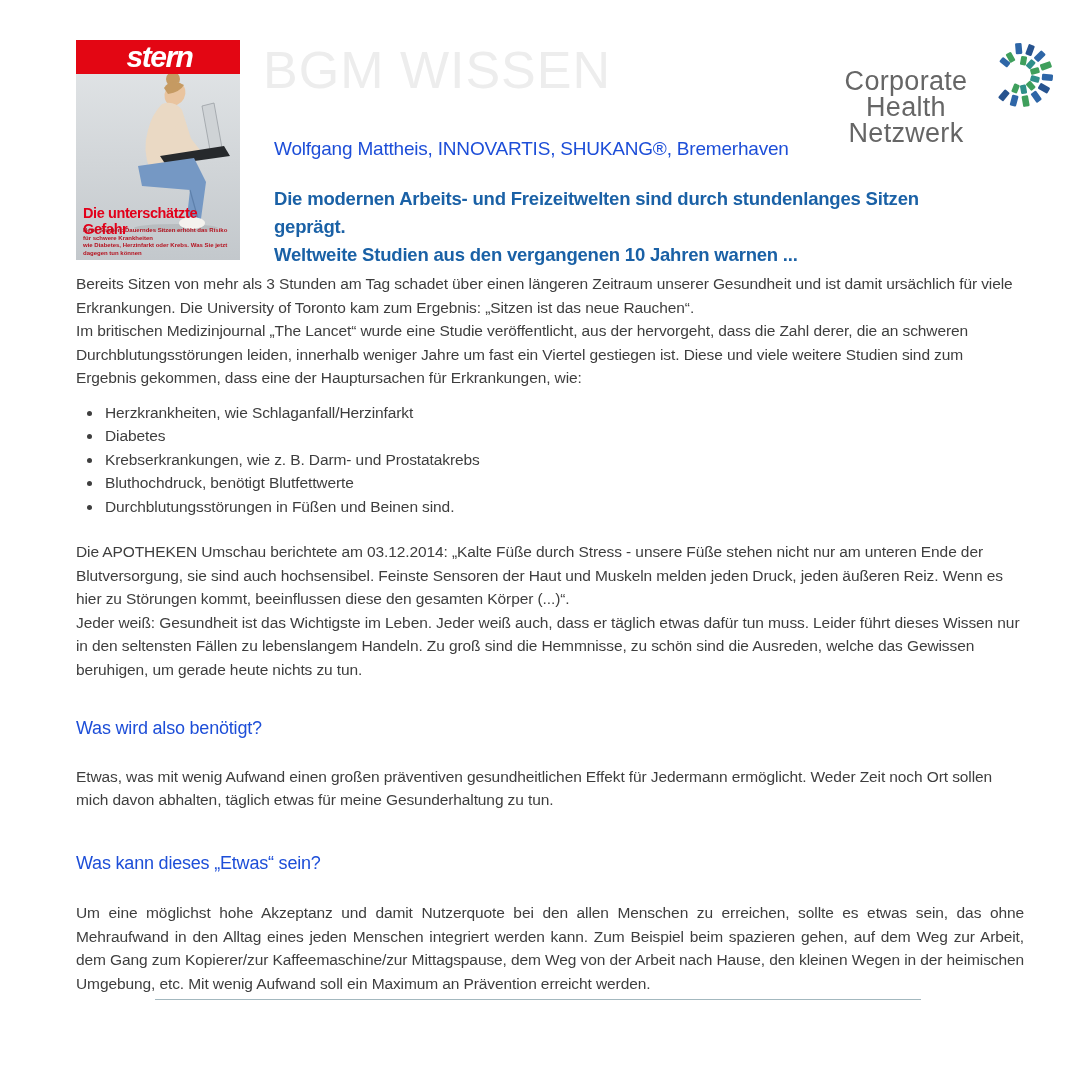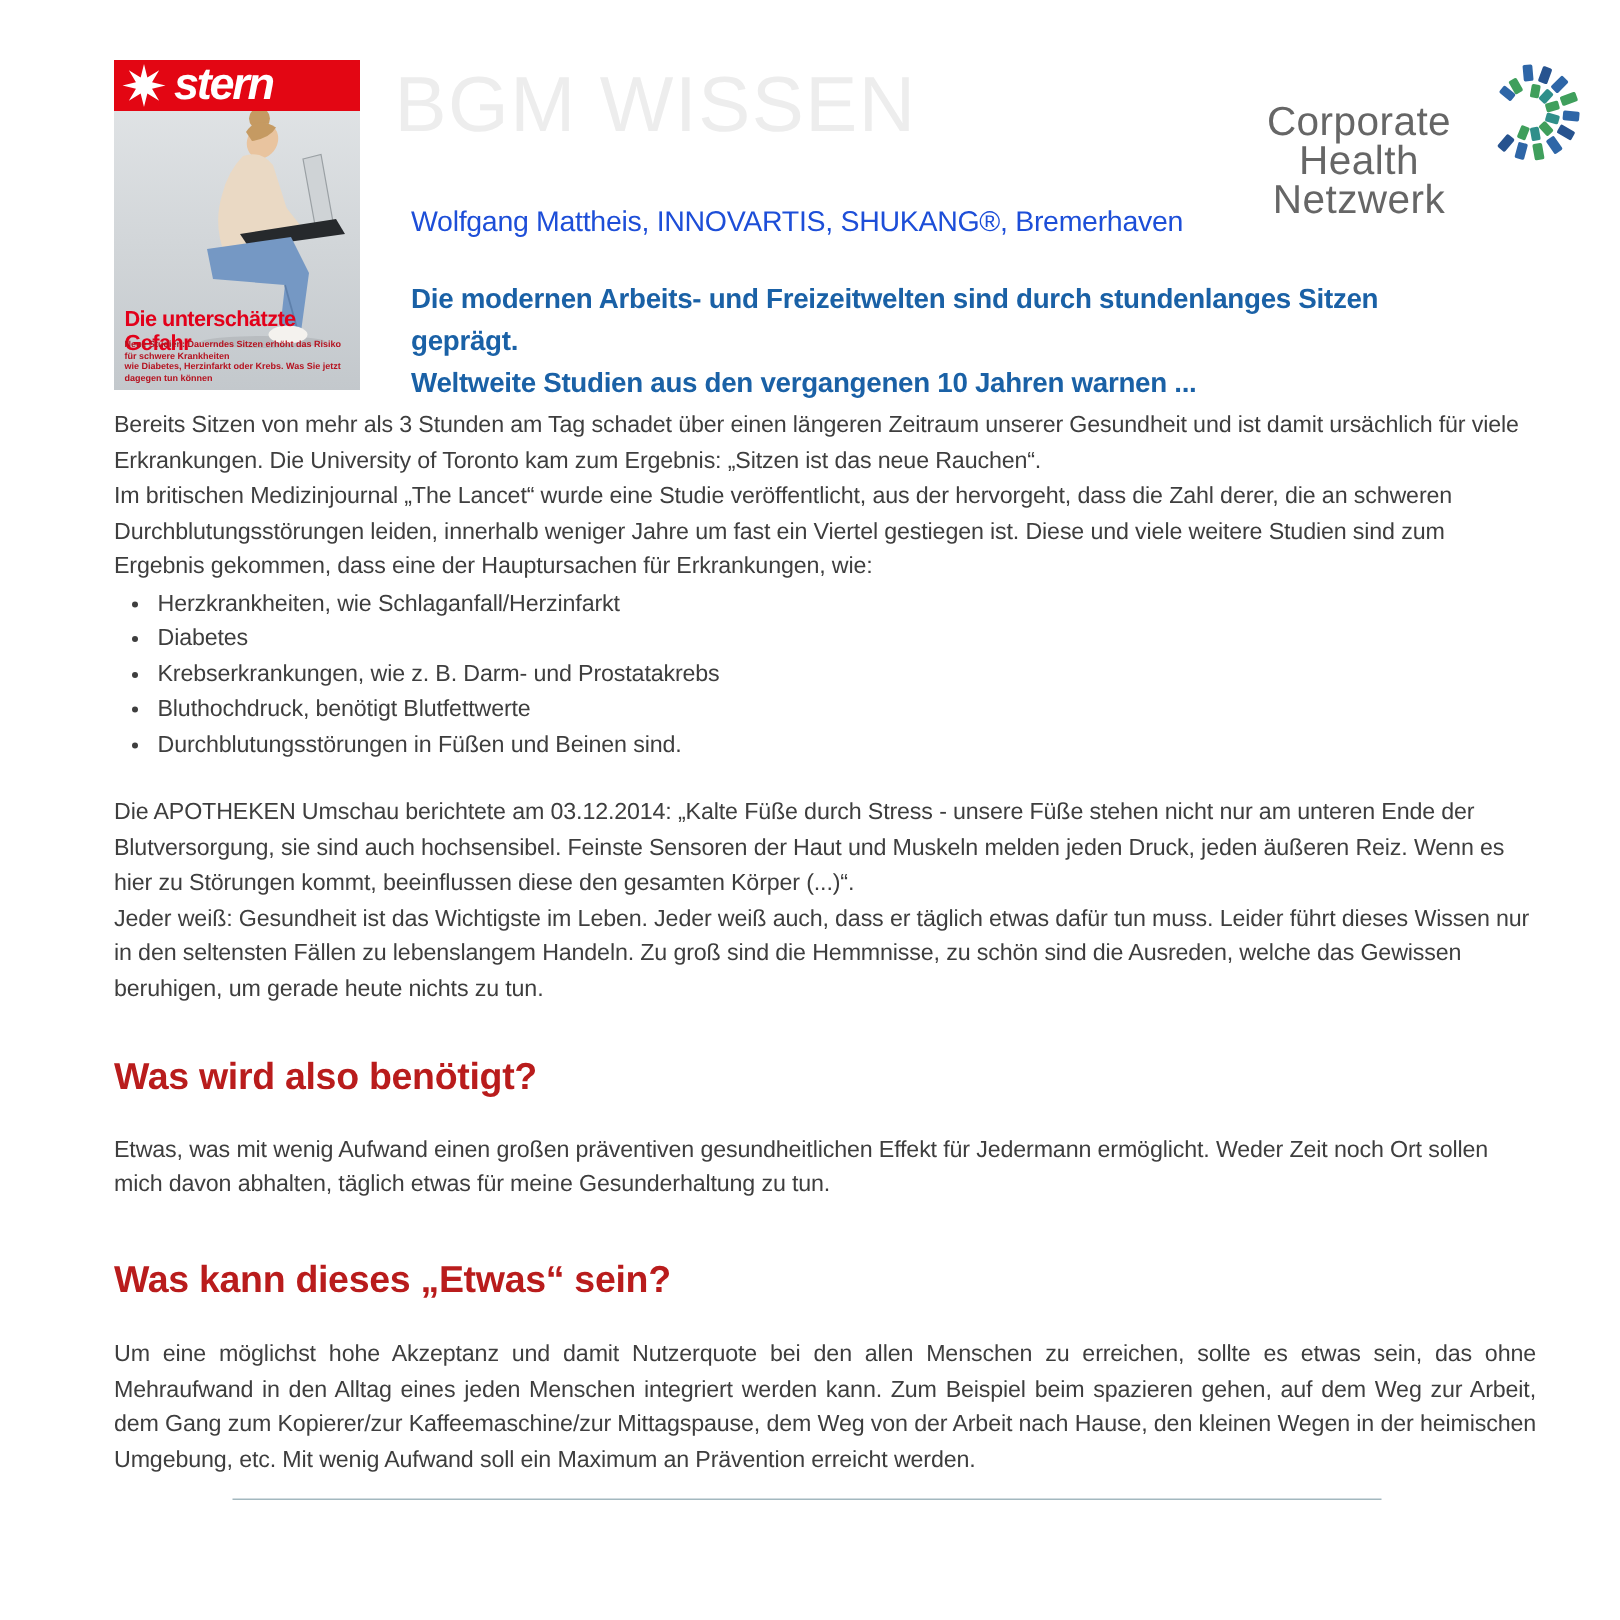--- a/index.html
+++ b/index.html
@@ -10,21 +10,21 @@
   }
 
   
   .cover {
     position:absolute; left:76px; top:40px; width:164px; height:220px;
     background:linear-gradient(180deg,#e4e7e9 0%,#d2d6d9 55%,#c3c8cc 100%);
     overflow:hidden;
   }
   .cover-band {
     position:absolute; left:0; top:0; right:0; height:34px;
-    background:#e30613; display:flex; align-items:center; z-index:3;
+    background:#e30613; display:flex; align-items:center; z-index:3;flex-direction:column;
   }
   .cover-band svg { margin-left:3px; }
   .cover-brand {
     color:#ffffff; font-weight:700; font-style:italic;
     font-size:30px; letter-spacing:-1.5px; margin-left:3px;
   }
   .person-svg { position:absolute; left:0; top:30px; width:164px; height:162px; z-index:1; }
   .cover-title {
     position:absolute; left:5px; top:122px; z-index:2;
     font-size:47px; font-weight:700; color:#e2001a; letter-spacing:-2px; line-height:1;
@@ -58,24 +58,24 @@
     font-size:27px; color:#666666; line-height:26px; letter-spacing:0.3px;
   }
   .chn-icon { position:absolute; left:988px; top:34px; }
 
   
   .article {
     position:absolute; left:76px; top:272px; width:948px;
     font-size:15.5px; line-height:23.5px; color:#3e3e3e; letter-spacing:-0.1px;
   }
   .article p { margin:0; }
-  .article ul { margin:1px 0 0 0; padding-left:27px; list-style:disc; }
+  .article ul { margin:11px 0 0 0; padding-left:27px; list-style:disc; }
   .article li { padding-left:2px; }
   .p-gap { margin-top:22px !important; }
-  .sec-h { font-size:25px; font-weight:700; color:#b91c1c; margin:0; letter-spacing:-0.2px; }
+  .sec-h { font-size:18px; font-weight:400; color:#1d4ed8; margin:0; letter-spacing:-0.2px; }
   .h1 { margin-top:36px; }
   .p5 { margin-top:24px !important; }
   .h2 { margin-top:40px; }
   .p6 { margin-top:26px !important; text-align:justify; }
 
   .divider {
     position:absolute; left:155px; top:999px; width:766px; height:0;
     border-top:1.5px solid #a3b8bf;
   }
 </style>

